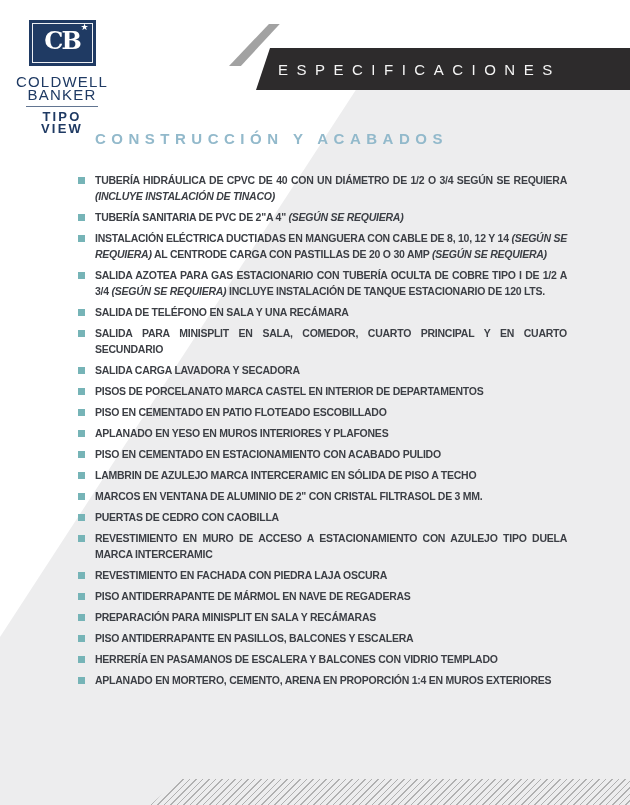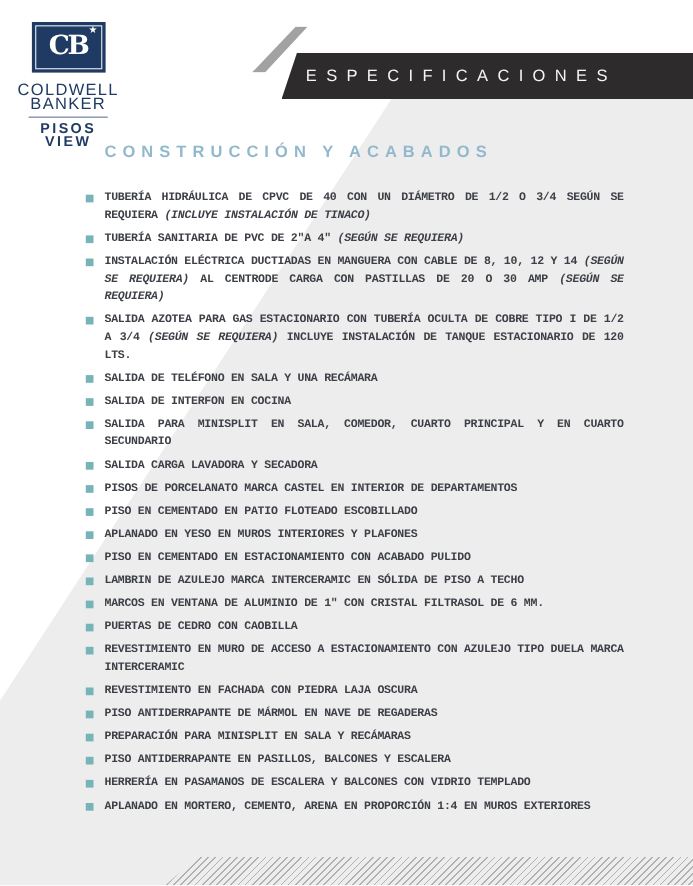--- a/index.html
+++ b/index.html
@@ -77,21 +77,20 @@
   
   .section-title{
     position:absolute;left:95px;top:130px;z-index:2;
     color:var(--section-title);
     font-size:15px;font-weight:700;letter-spacing:5.5px;white-space:nowrap;
   }
   
   .spec-list{
     position:absolute;left:78px;top:172px;width:489px;z-index:2;
     list-style:none;
-    font-family:Liberation Mono, monospace;
   }
   .spec-item{
     position:relative;
     padding-left:17px;
     margin-bottom:5px;
     color:var(--body-text);
     font-size:10.5px;font-weight:700;letter-spacing:-0.25px;
     line-height:16px;
     text-align:justify;
   }
@@ -116,41 +115,40 @@
 
   <div class="logo">
     <div class="logo-square">
       <span class="inner-frame"></span>
       <span class="mono">CB</span>
       <span class="star">★</span>
     </div>
     <div class="brand-line">COLDWELL</div>
     <div class="brand-line">BANKER</div>
     <div class="brand-divider"></div>
-    <div class="sub-line">PISOS</div>
+    <div class="sub-line">TIPO</div>
     <div class="sub-line">VIEW</div>
   </div>
 
   <div class="section-title">CONSTRUCCIÓN Y ACABADOS</div>
 
   <ul class="spec-list">
       <li class="spec-item"><span class="bullet"></span><span><span>TUBERÍA HIDRÁULICA DE CPVC DE 40 CON UN DIÁMETRO DE 1/2 O 3/4 SEGÚN SE REQUIERA </span><span class="it">(INCLUYE INSTALACIÓN DE TINACO)</span></span></li>
       <li class="spec-item"><span class="bullet"></span><span><span>TUBERÍA SANITARIA DE PVC DE 2"A 4" </span><span class="it">(SEGÚN SE REQUIERA)</span></span></li>
       <li class="spec-item"><span class="bullet"></span><span><span>INSTALACIÓN ELÉCTRICA DUCTIADAS EN MANGUERA CON CABLE DE 8, 10, 12 Y 14 </span><span class="it">(SEGÚN SE REQUIERA)</span><span> AL CENTRODE CARGA CON PASTILLAS DE 20 O 30 AMP </span><span class="it">(SEGÚN SE REQUIERA)</span></span></li>
       <li class="spec-item"><span class="bullet"></span><span><span>SALIDA AZOTEA PARA GAS ESTACIONARIO CON TUBERÍA OCULTA DE COBRE TIPO I DE 1/2 A 3/4 </span><span class="it">(SEGÚN SE REQUIERA)</span><span> INCLUYE INSTALACIÓN DE TANQUE ESTACIONARIO DE 120 LTS.</span></span></li>
       <li class="spec-item"><span class="bullet"></span><span><span>SALIDA DE TELÉFONO EN SALA Y UNA RECÁMARA</span></span></li>
-      <li class="spec-item"><span class="bullet"></span><span><span>SALIDA DE INTERFON EN COCINA</span></span></li>
       <li class="spec-item"><span class="bullet"></span><span><span>SALIDA PARA MINISPLIT EN SALA, COMEDOR, CUARTO PRINCIPAL Y EN CUARTO SECUNDARIO</span></span></li>
       <li class="spec-item"><span class="bullet"></span><span><span>SALIDA CARGA LAVADORA Y SECADORA</span></span></li>
       <li class="spec-item"><span class="bullet"></span><span><span>PISOS DE PORCELANATO MARCA CASTEL EN INTERIOR DE DEPARTAMENTOS</span></span></li>
       <li class="spec-item"><span class="bullet"></span><span><span>PISO EN CEMENTADO EN PATIO FLOTEADO ESCOBILLADO</span></span></li>
       <li class="spec-item"><span class="bullet"></span><span><span>APLANADO EN YESO EN MUROS INTERIORES Y PLAFONES</span></span></li>
       <li class="spec-item"><span class="bullet"></span><span><span>PISO EN CEMENTADO EN ESTACIONAMIENTO CON ACABADO PULIDO</span></span></li>
       <li class="spec-item"><span class="bullet"></span><span><span>LAMBRIN DE AZULEJO MARCA INTERCERAMIC EN SÓLIDA DE PISO A TECHO</span></span></li>
-      <li class="spec-item"><span class="bullet"></span><span><span>MARCOS EN VENTANA DE ALUMINIO DE 1" CON CRISTAL FILTRASOL DE 6 MM.</span></span></li>
+      <li class="spec-item"><span class="bullet"></span><span><span>MARCOS EN VENTANA DE ALUMINIO DE 2" CON CRISTAL FILTRASOL DE 3 MM.</span></span></li>
       <li class="spec-item"><span class="bullet"></span><span><span>PUERTAS DE CEDRO CON CAOBILLA</span></span></li>
       <li class="spec-item"><span class="bullet"></span><span><span>REVESTIMIENTO EN MURO DE ACCESO A ESTACIONAMIENTO CON AZULEJO TIPO DUELA MARCA INTERCERAMIC</span></span></li>
       <li class="spec-item"><span class="bullet"></span><span><span>REVESTIMIENTO EN FACHADA CON PIEDRA LAJA OSCURA</span></span></li>
       <li class="spec-item"><span class="bullet"></span><span><span>PISO ANTIDERRAPANTE DE MÁRMOL EN NAVE DE REGADERAS</span></span></li>
       <li class="spec-item"><span class="bullet"></span><span><span>PREPARACIÓN PARA MINISPLIT EN SALA Y RECÁMARAS</span></span></li>
       <li class="spec-item"><span class="bullet"></span><span><span>PISO ANTIDERRAPANTE EN PASILLOS, BALCONES Y ESCALERA</span></span></li>
       <li class="spec-item"><span class="bullet"></span><span><span>HERRERÍA EN PASAMANOS DE ESCALERA Y BALCONES CON VIDRIO TEMPLADO</span></span></li>
       <li class="spec-item"><span class="bullet"></span><span><span>APLANADO EN MORTERO, CEMENTO, ARENA EN PROPORCIÓN 1:4 EN MUROS EXTERIORES</span></span></li>
     </ul>
 

